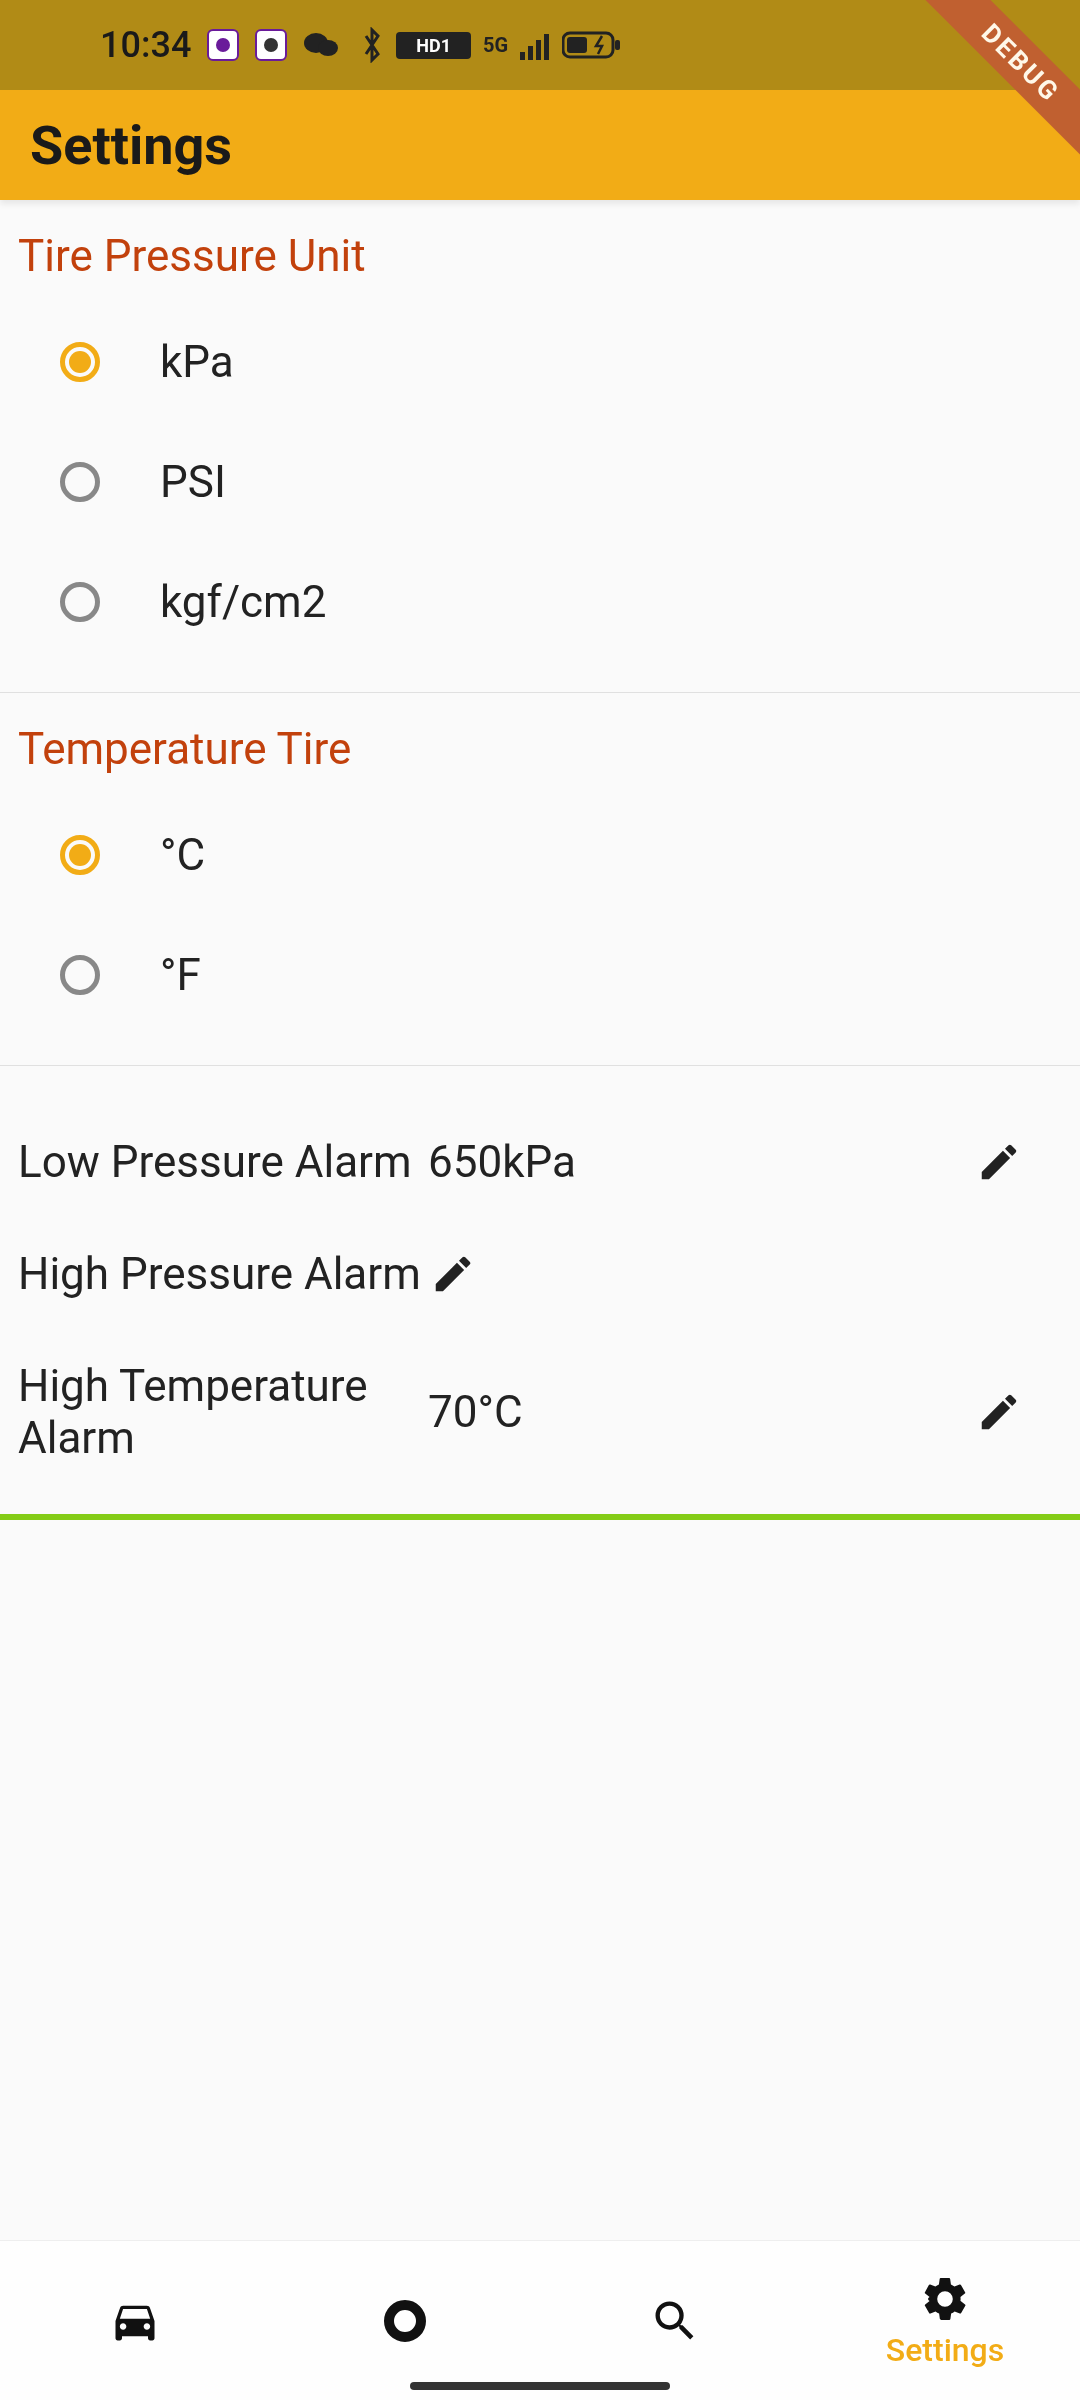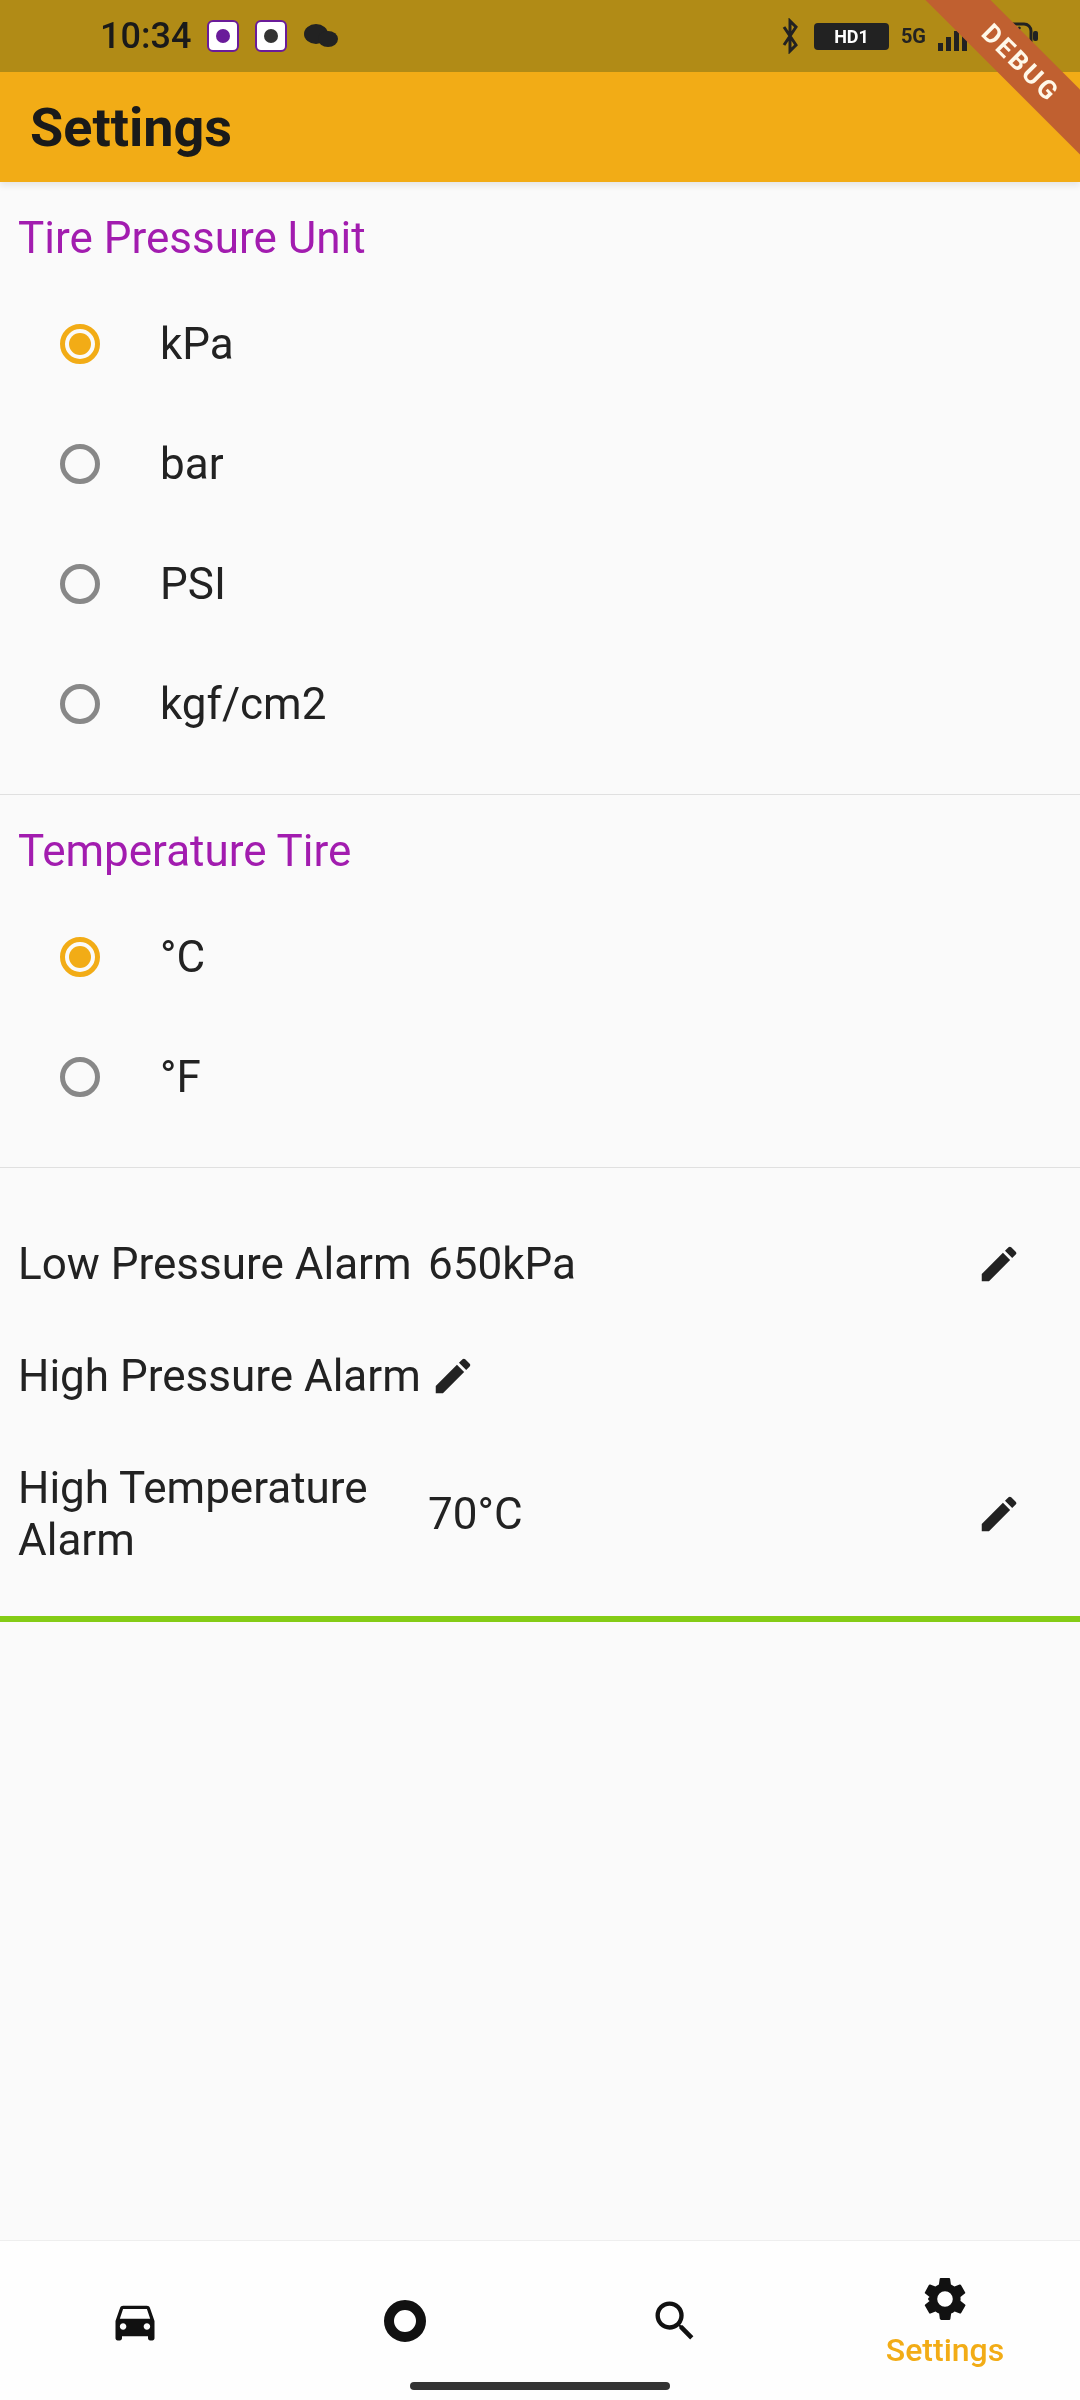--- a/index.html
+++ b/index.html
@@ -1,23 +1,22 @@
 <!DOCTYPE html>
 <html><head>
 <meta charset="utf-8">
 <style>
   * { box-sizing: border-box; margin: 0; padding: 0; }
   html, body { width: 1080px; height: 2400px; font-family: Roboto, Arial, sans-serif; background: #fafafa; overflow: hidden; }
   
   .status-bar {
-    height: 72px;
+    height: 90px;
     background: #b18b16;
     display: flex;
     align-items: center;
-    justify-content: space-between;
     padding: 0 40px 0 100px;
     position: relative;
     gap: 21px;
   }
   .status-left { display: flex; align-items: center; gap: 16px; color: #1a1a1a; font-size: 36px; font-weight: 500; }
   .status-right { display: flex; align-items: center; gap: 12px; }
   .status-icon-box { width: 32px; height: 32px; background: #fff; border-radius: 6px; display: flex; align-items: center; justify-content: center; }
   .status-icon-box.purple { border: 2px solid #6a1b9a; }
   .status-dot { width: 14px; height: 14px; border-radius: 50%; background: #6a1b9a; }
   
@@ -46,21 +45,21 @@
     display: flex;
     align-items: center;
     padding: 0 30px;
     box-shadow: 0 4px 6px rgba(0,0,0,0.08);
   }
   .app-bar-title { font-size: 54px; font-weight: 700; color: #1a1a1a; }
   
   .content { padding: 0; }
   
   .section { border-bottom: 1px solid #e0e0e0; padding-bottom: 30px; }
-  .section-title { font-size: 44px; color: #a21caf; padding: 30px 18px 20px 18px; }
+  .section-title { font-size: 44px; color: #c2410c; padding: 30px 18px 20px 18px; }
   
   .radio-row {
     display: flex;
     align-items: center;
     padding: 34px 12px 34px 60px;
   }
   .radio-outer {
     width: 40px; height: 40px;
     border: 5px solid #888;
     border-radius: 50%;
@@ -181,24 +180,20 @@
     <div class="section-title">Tire Pressure Unit</div>
 
     <div class="radio-row">
       <div class="radio-outer selected">
           <div class="radio-inner"></div>
         </div>
       <div class="radio-label">kPa</div>
     </div>
     <div class="radio-row">
       <div class="radio-outer"></div>
-      <div class="radio-label">bar</div>
-    </div>
-    <div class="radio-row">
-      <div class="radio-outer"></div>
       <div class="radio-label">PSI</div>
     </div>
     <div class="radio-row">
       <div class="radio-outer"></div>
       <div class="radio-label">kgf/cm2</div>
     </div>
   </div>
 
   <div class="section">
     <div class="section-title">Temperature Tire</div>

